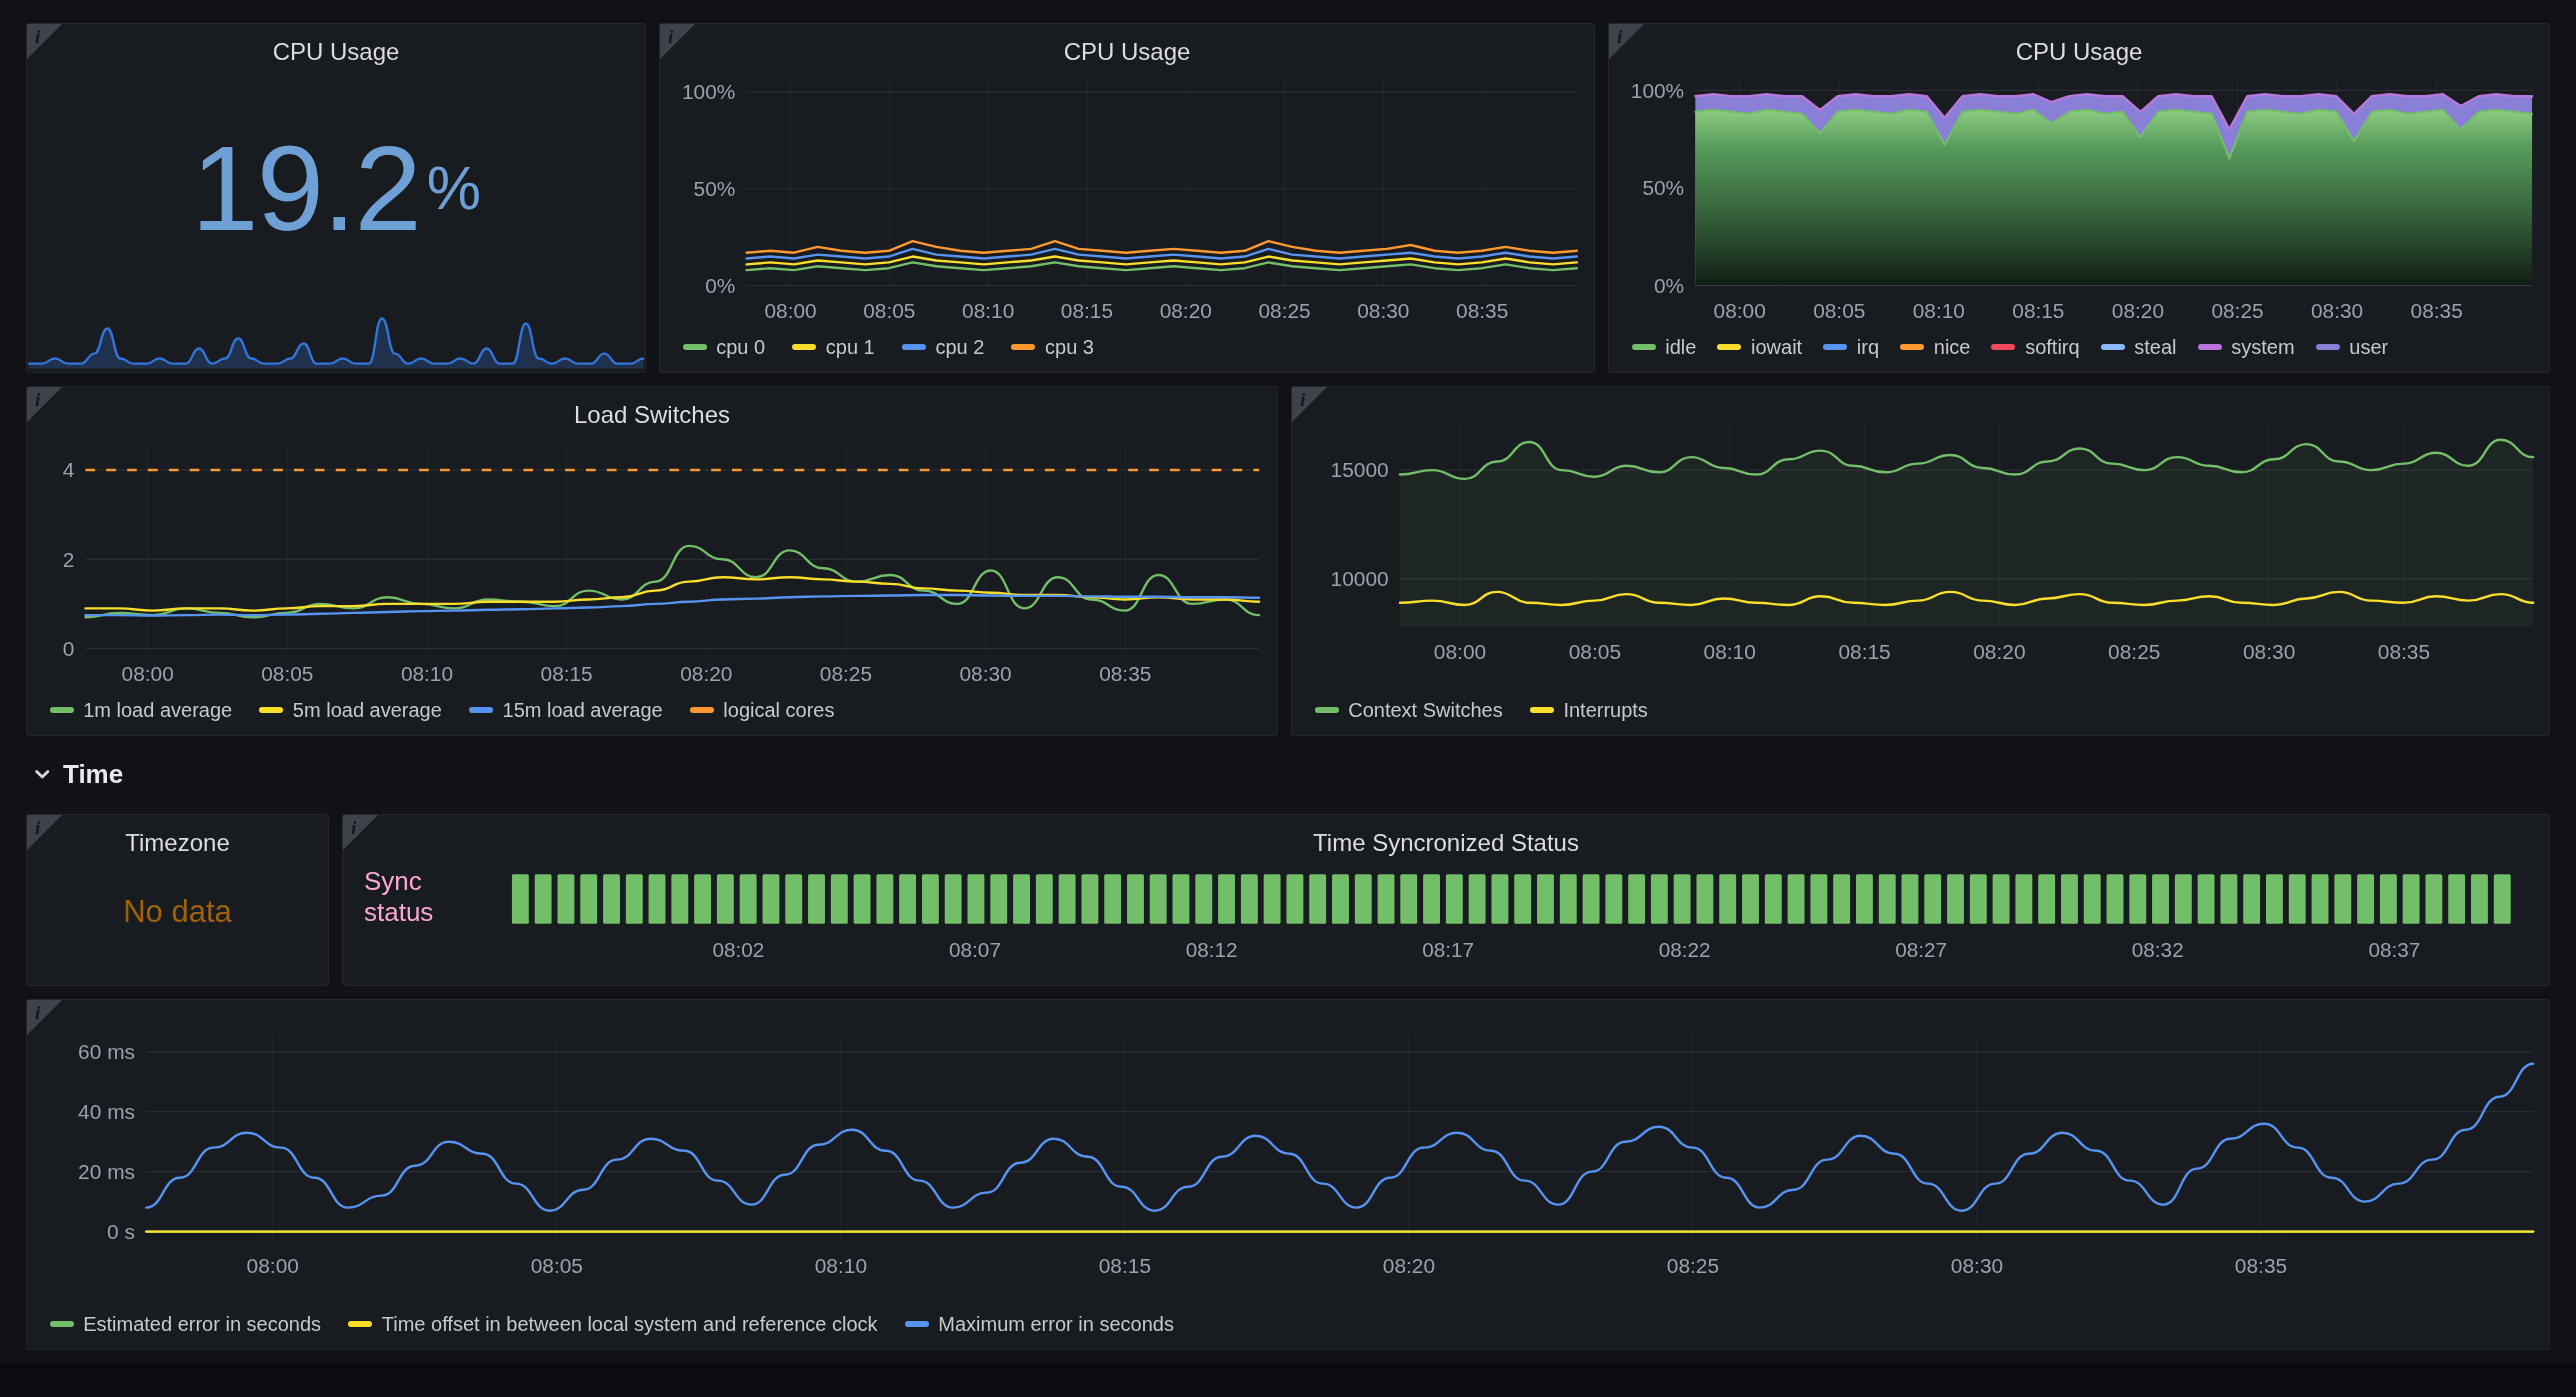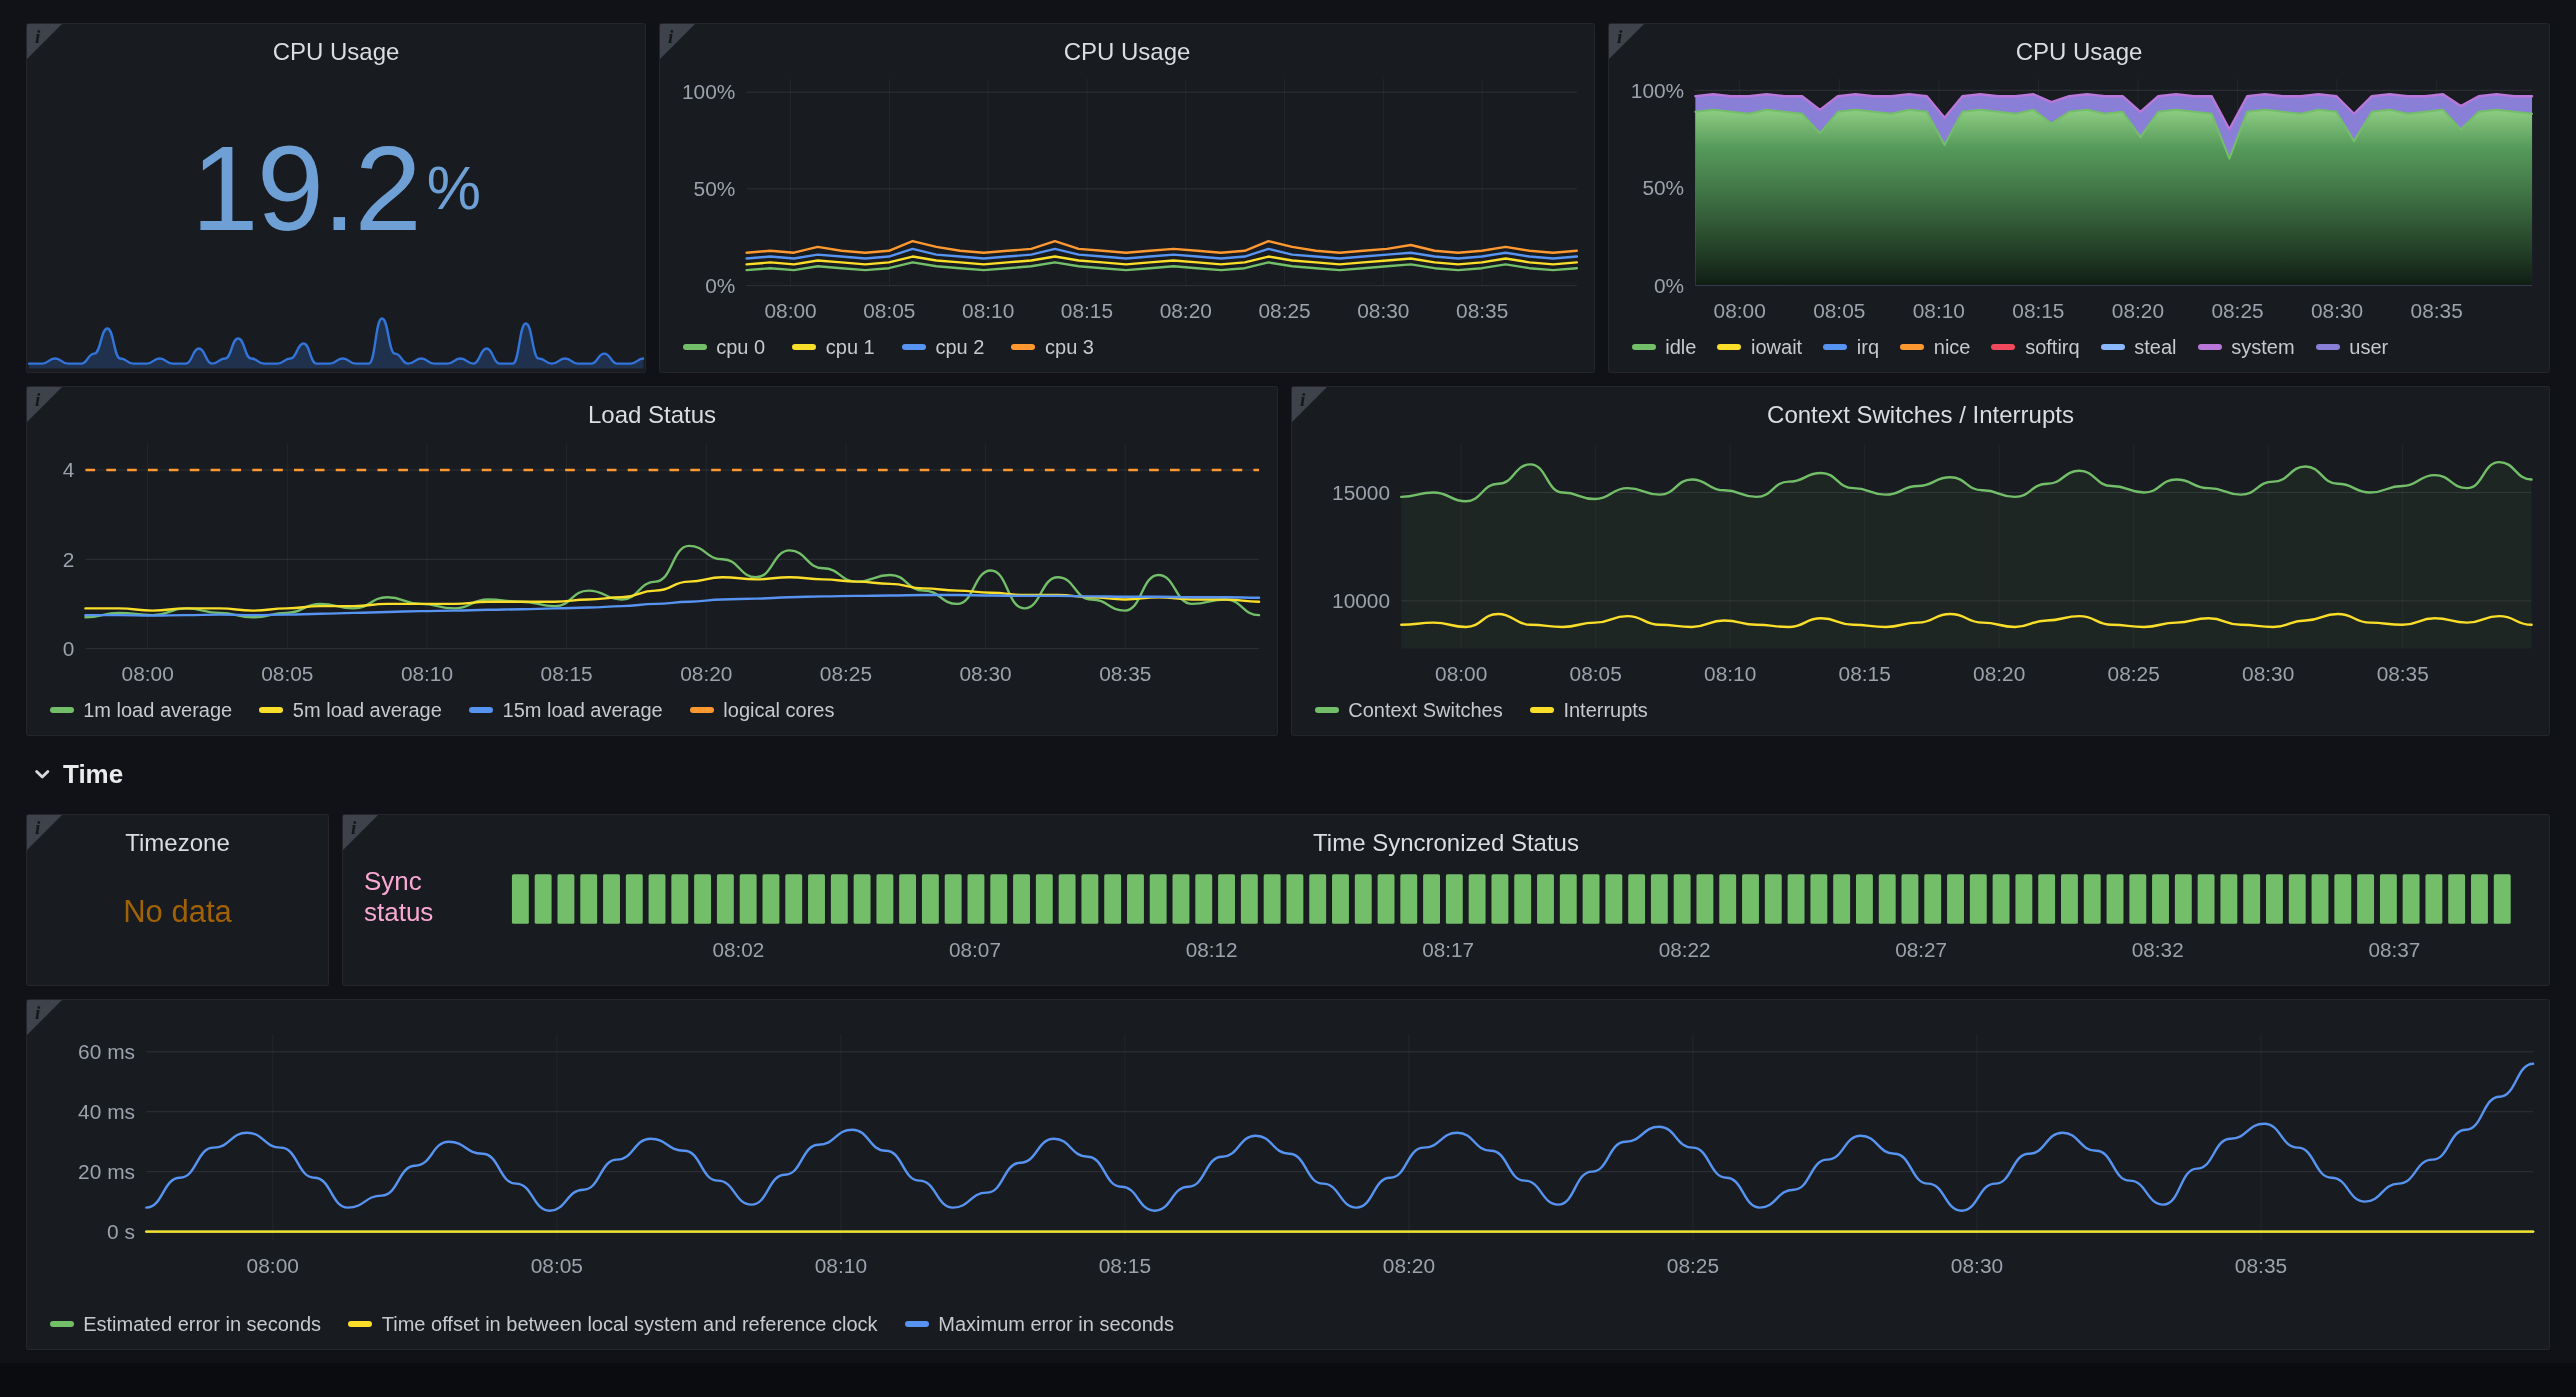--- a/index.html
+++ b/index.html
@@ -204,21 +204,21 @@
           </span>
         </div>
     </section>
   </div>
 
   <div class="row" style="height:350px">
 
     <section class="panel" style="flex:0 0 1252px">
       <span class="corner"></span>
       <span class="corner-i">i</span>
-      <h2 class="panel-title">Load Status</h2>
+      <h2 class="panel-title">Load Switches</h2>
       <div class="chart-wrap">
         <svg class="chart" viewBox="0 0 1541 326">
             <line x1="141.539" y1="14" x2="141.539" y2="270" stroke="rgba(204,204,220,0.08)"></line>
             <text x="141.539" y="310" fill="#9CA1AB" font-size="26" text-anchor="middle">08:00</text>
             <line x1="315.63599999999997" y1="14" x2="315.63599999999997" y2="270" stroke="rgba(204,204,220,0.08)"></line>
             <text x="315.63599999999997" y="310" fill="#9CA1AB" font-size="26" text-anchor="middle">08:05</text>
             <line x1="489.73299999999995" y1="14" x2="489.73299999999995" y2="270" stroke="rgba(204,204,220,0.08)"></line>
             <text x="489.73299999999995" y="310" fill="#9CA1AB" font-size="26" text-anchor="middle">08:10</text>
             <line x1="663.8299999999999" y1="14" x2="663.8299999999999" y2="270" stroke="rgba(204,204,220,0.08)"></line>
             <text x="663.8299999999999" y="310" fill="#9CA1AB" font-size="26" text-anchor="middle">08:15</text>
@@ -258,21 +258,20 @@
           <span class="legend-item">
             <span class="swatch" style="background: rgb(255, 152, 48);"></span>
             <span>logical cores</span>
           </span>
         </div>
     </section>
 
     <section class="panel" style="flex:1">
       <span class="corner"></span>
       <span class="corner-i">i</span>
-      <h2 class="panel-title">Context Switches / Interrupts</h2>
       <div class="chart-wrap">
         <svg class="chart" viewBox="0 0 1551 326">
             <line x1="202.677" y1="16" x2="202.677" y2="270" stroke="rgba(204,204,220,0.08)"></line>
             <text x="202.677" y="310" fill="#9CA1AB" font-size="26" text-anchor="middle">08:00</text>
             <line x1="370.34799999999996" y1="16" x2="370.34799999999996" y2="270" stroke="rgba(204,204,220,0.08)"></line>
             <text x="370.34799999999996" y="310" fill="#9CA1AB" font-size="26" text-anchor="middle">08:05</text>
             <line x1="538.019" y1="16" x2="538.019" y2="270" stroke="rgba(204,204,220,0.08)"></line>
             <text x="538.019" y="310" fill="#9CA1AB" font-size="26" text-anchor="middle">08:10</text>
             <line x1="705.6899999999999" y1="16" x2="705.6899999999999" y2="270" stroke="rgba(204,204,220,0.08)"></line>
             <text x="705.6899999999999" y="310" fill="#9CA1AB" font-size="26" text-anchor="middle">08:15</text>

